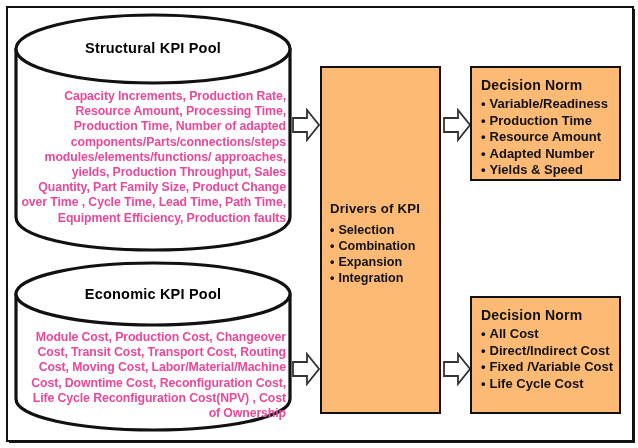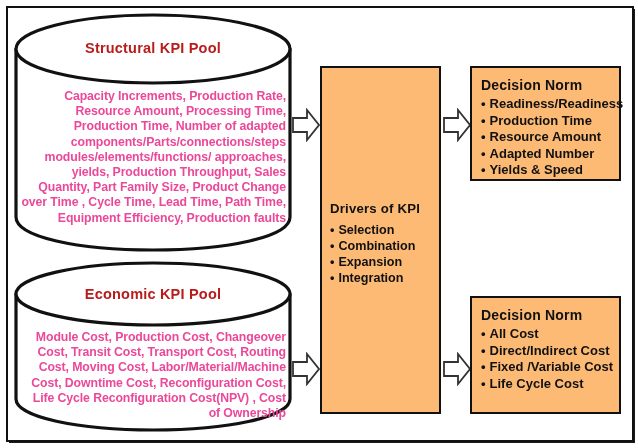--- a/index.html
+++ b/index.html
@@ -24,21 +24,21 @@
   }
 
   
   .cyl{position:absolute;}
   .cyl svg{position:absolute;left:0;top:0;}
   .cyl-title{
     position:absolute;left:0;right:0;
     text-align:center;
     font-weight:bold;
     font-size:14.5px;
-    color:#b91c1c;
+    color:#000000;
     letter-spacing:0.2px;
   }
   .cyl-body{
     position:absolute;
     text-align:right;
     font-weight:bold;
     font-size:12.3px;
     line-height:15.2px;
     color:#ec4899;
     letter-spacing:-0.1px;
@@ -134,21 +134,21 @@
   <div class="arrow" style="left:443px;top:352px;width:28px;height:34px;">
     <svg width="28" height="34" viewBox="0 0 28 34">
       <path d="M1,10 L15,10 L15,2 L27,17 L15,32 L15,24 L1,24 Z" fill="#ffffff" stroke="#333333" stroke-width="1.8" stroke-linejoin="miter"></path>
     </svg>
   </div>
 
   <div class="rect" style="left:470px;top:66px;width:151px;height:115px;">
     <div class="norm-text">
       <div class="box-title">Decision Norm</div>
       <ul class="bullets">
-        <li>Readiness/Readiness</li>
+        <li>Variable/Readiness</li>
         <li>Production Time</li>
         <li>Resource Amount</li>
         <li>Adapted Number</li>
         <li>Yields &amp; Speed</li>
       </ul>
     </div>
   </div>
 
   <div class="rect" style="left:470px;top:296px;width:151px;height:118px;">
     <div class="norm-text">

